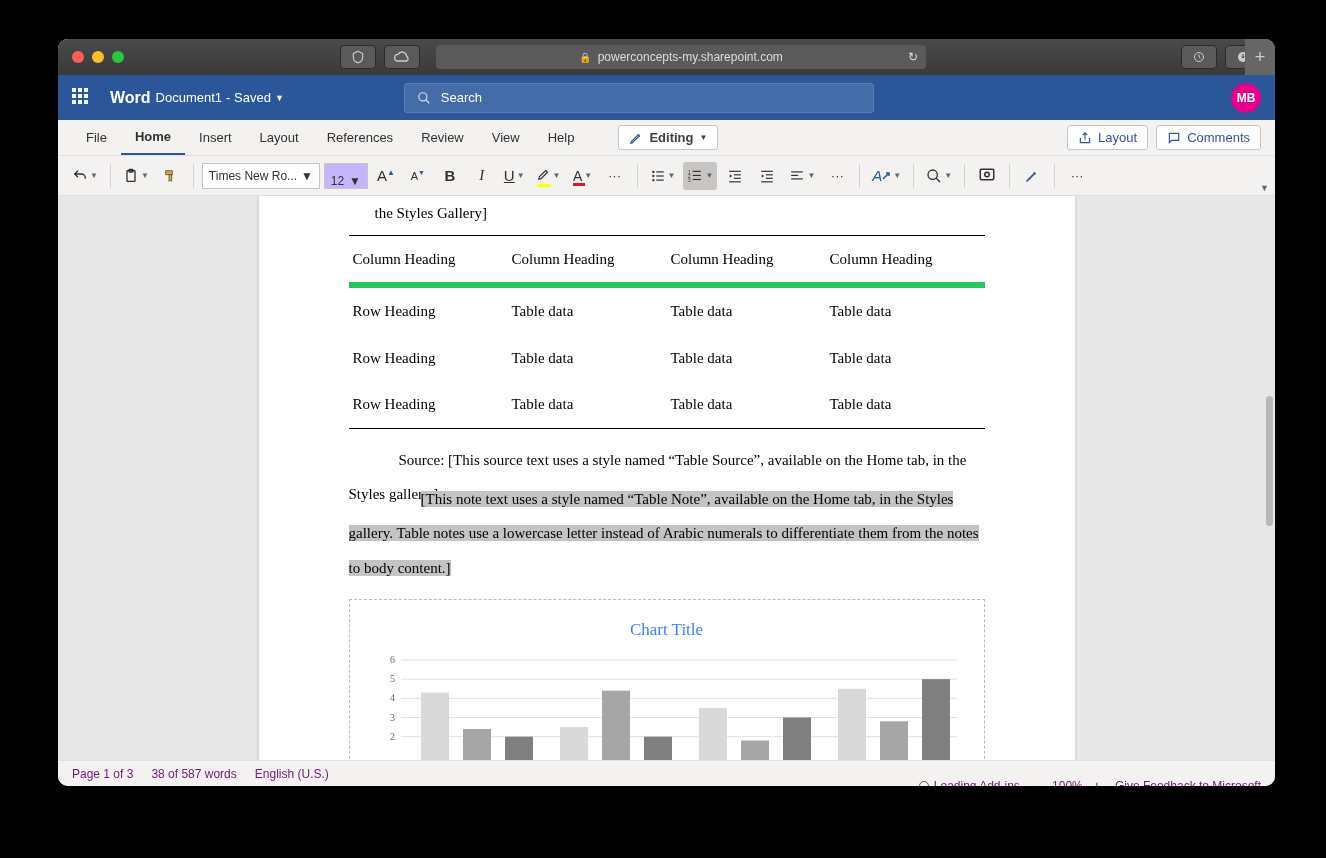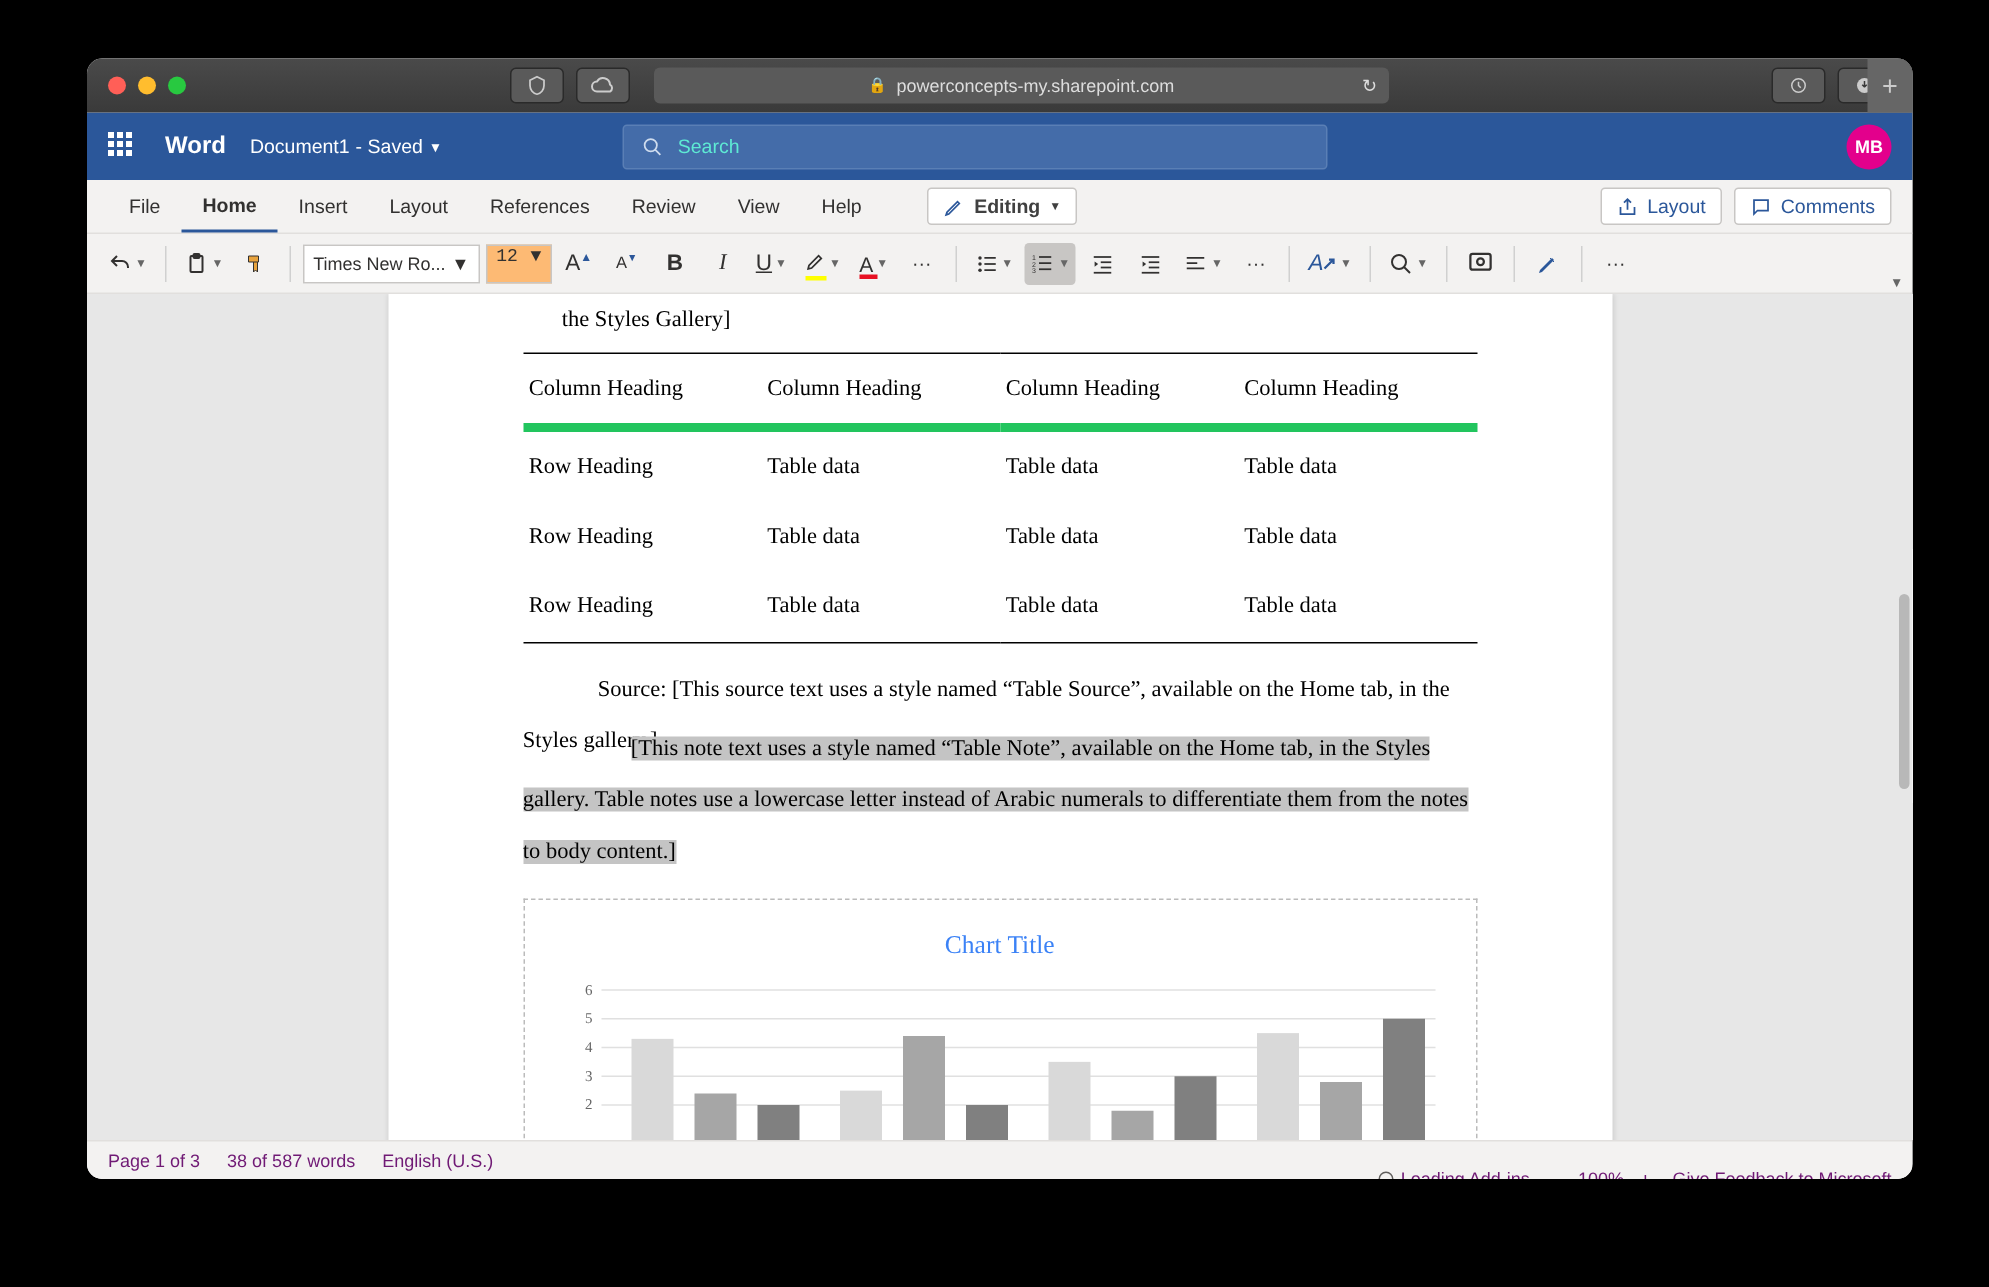--- a/index.html
+++ b/index.html
@@ -14,40 +14,40 @@
 .safari-toolbtn { width: 36px; height: 24px; background: #5a5a5a; border: 1px solid #2a2a2a; border-radius: 4px; display: flex; align-items: center; justify-content: center; color: #ccc; font-size: 13px; }
 .safari-url { flex: 1; max-width: 490px; height: 24px; background: #5a5a5a; border-radius: 4px; display: flex; align-items: center; justify-content: center; color: #ddd; font-size: 12px; gap: 6px; position: relative; margin: 0 8px; }
 .safari-url .lock { font-size: 10px; }
 .safari-url .reload { position: absolute; right: 8px; }
 .safari-right { display: flex; gap: 8px; margin-left: auto; }
 .newtab { position: absolute; right: 0; top: 0; width: 30px; height: 36px; background: #666; display: flex; align-items: center; justify-content: center; color: #ccc; font-size: 18px; }
 
 .word-header { height: 45px; background: #2b579a; display: flex; align-items: center; padding: 0 14px; color: #fff; font-size: 14px; }
 .waffle { width: 20px; height: 20px; display: grid; grid-template-columns: repeat(3,4px); grid-template-rows: repeat(3,4px); gap: 2px; margin-right: 18px; }
 .waffle span { background: #fff; }
-.word-logo { font-weight: 600; font-size: 16px; margin-right: 16px; }
+.word-logo { font-weight: 600; font-size: 16px; margin-right: 5px; }
 .doc-title { font-size: 13px; display: flex; align-items: center; gap: 4px; }
 .doc-title .chev { font-size: 9px; }
-.search-box { margin-left: 120px; width: 470px; height: 30px; background: #446ca9; border: 1px solid #5a7fb5; border-radius: 3px; display: flex; align-items: center; padding: 0 12px; color: #5eead4; font-size: 13px; gap: 10px; }
+.search-box { margin-left: 120px; width: 470px; height: 30px; background: #446ca9; border: 1px solid #5a7fb5; border-radius: 3px; display: flex; align-items: center; padding: 0 12px; color: #ffffff; font-size: 13px; gap: 10px; }
 .avatar { width: 30px; height: 30px; border-radius: 50%; background: #e3008c; color: #fff; display: flex; align-items: center; justify-content: center; font-size: 12px; font-weight: 600; margin-left: auto; }
 
 .ribbon-tabs { height: 36px; background: #f3f2f1; border-bottom: 1px solid #e1dfdd; display: flex; align-items: center; padding: 0 14px; font-size: 13px; color: #323130; }
 .ribbon-tabs .tab { padding: 0 14px; height: 100%; display: flex; align-items: center; cursor: pointer; }
 .ribbon-tabs .tab.active { border-bottom: 2px solid #2b579a; font-weight: 600; }
 .ribbon-right { margin-left: auto; display: flex; gap: 8px; }
 .ribbon-btn { border: 1px solid #c8c6c4; border-radius: 3px; padding: 4px 10px; display: flex; align-items: center; gap: 6px; font-size: 13px; color: #2b579a; background: #fff; }
 .ribbon-btn.editing { color: #404040; font-weight: 600; }
 
 .toolbar { height: 40px; background: #f3f2f1; border-bottom: 1px solid #e1dfdd; display: flex; align-items: center; padding: 0 10px; gap: 4px; font-size: 13px; color: #323130; position: relative; }
 .toolbar .sep { width: 1px; height: 24px; background: #d0d0d0; margin: 0 4px; }
 .tbtn { min-width: 28px; height: 28px; display: flex; align-items: center; justify-content: center; border-radius: 3px; cursor: pointer; padding: 0 4px; gap: 2px; }
 .tbtn.active { background: #c8c6c4; }
 .tbtn .chev { font-size: 8px; color: #666; }
 .font-select { width: 118px; height: 26px; border: 1px solid #c8c6c4; background: #fff; padding: 0 6px; font-size: 12px; display: flex; align-items: center; justify-content: space-between; }
-.size-select { width: 44px; height: 26px; border: 1px solid #c8c6c4; background: #fdba74; padding: 0 6px; font-size: 12px; display: flex; align-items: flex-start; justify-content: space-between; font-family: Liberation Mono, monospace; }
+.size-select { width: 44px; height: 26px; border: 1px solid #c8c6c4; background: #c4b5fd; padding: 0 6px; font-size: 12px; display: flex; align-items: flex-end; justify-content: space-between; }
 .collapse-ribbon { position: absolute; right: 6px; bottom: 2px; font-size: 9px; color: #666; }
 
 .doc-area { height: 564px; background: #e7e7e7; overflow-y: scroll; position: relative; }
 .page { width: 816px; margin: 0 auto; background: #fff; box-shadow: 0 0 4px rgba(0,0,0,0.15); padding: 0 90px 40px 90px; min-height: 700px; font-family: "Times New Roman", serif; font-size: 15px; color: #000; line-height: 2.3; }
 .page .topline { padding-left: 26px; }
 .page table { width: 100%; border-collapse: collapse; margin-top: 4px; }
 .page table td, .page table th { text-align: left; padding: 6px 4px; font-weight: normal; font-size: 15px; }
 .page table thead tr { border-top: 1px solid #000; border-bottom: 6px solid #22c55e; }
 .page table tbody tr:last-child td { border-bottom: 1px solid #000; }
 .source { margin-top: 14px; text-indent: 50px; }

